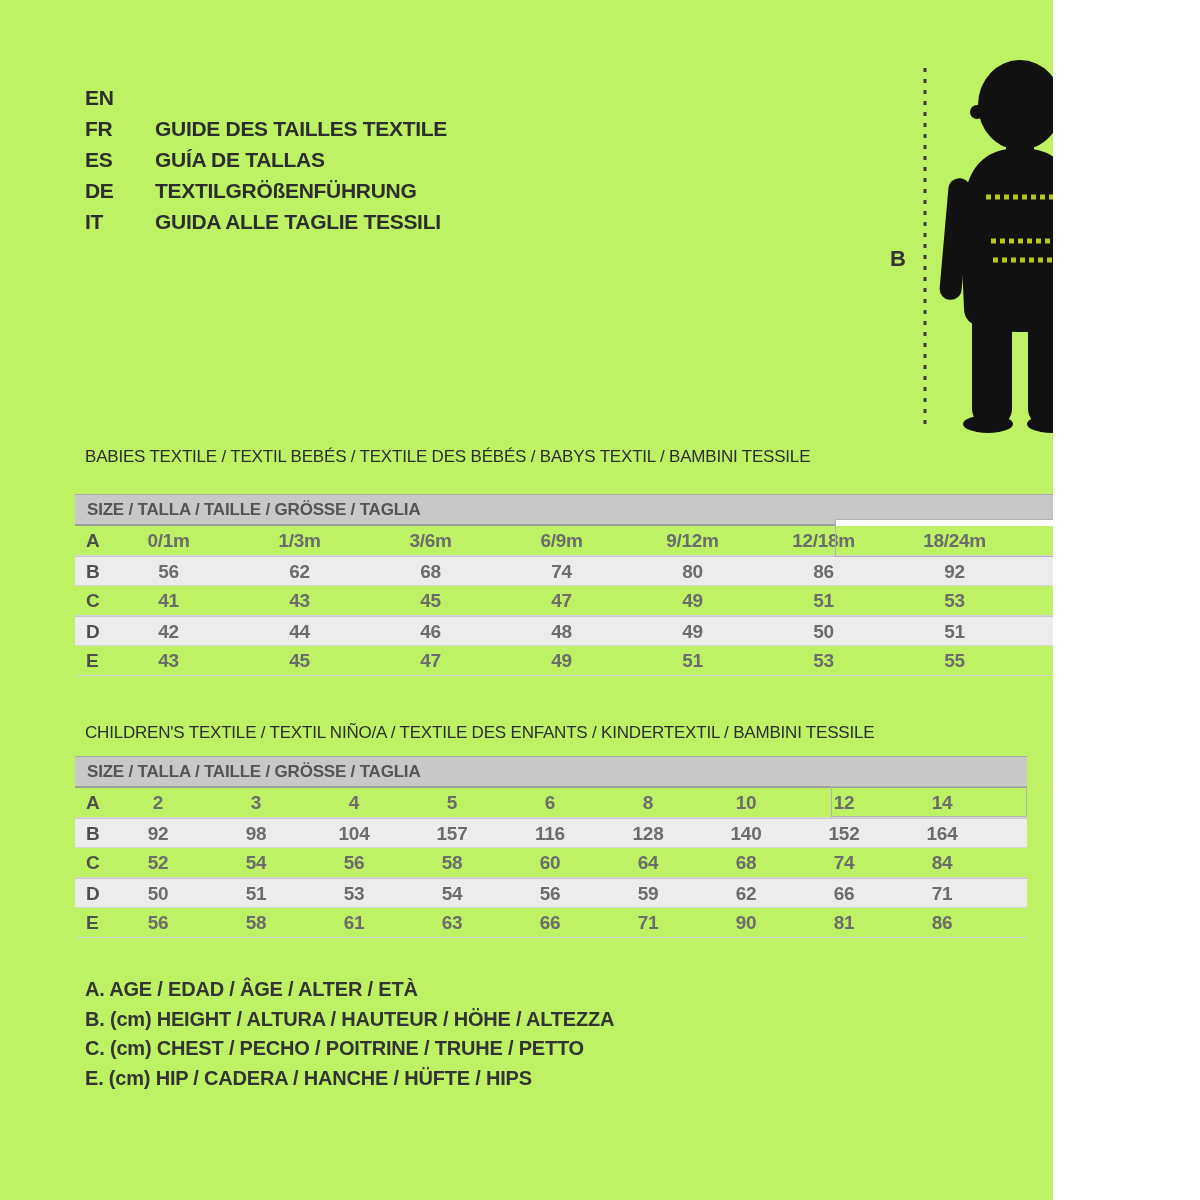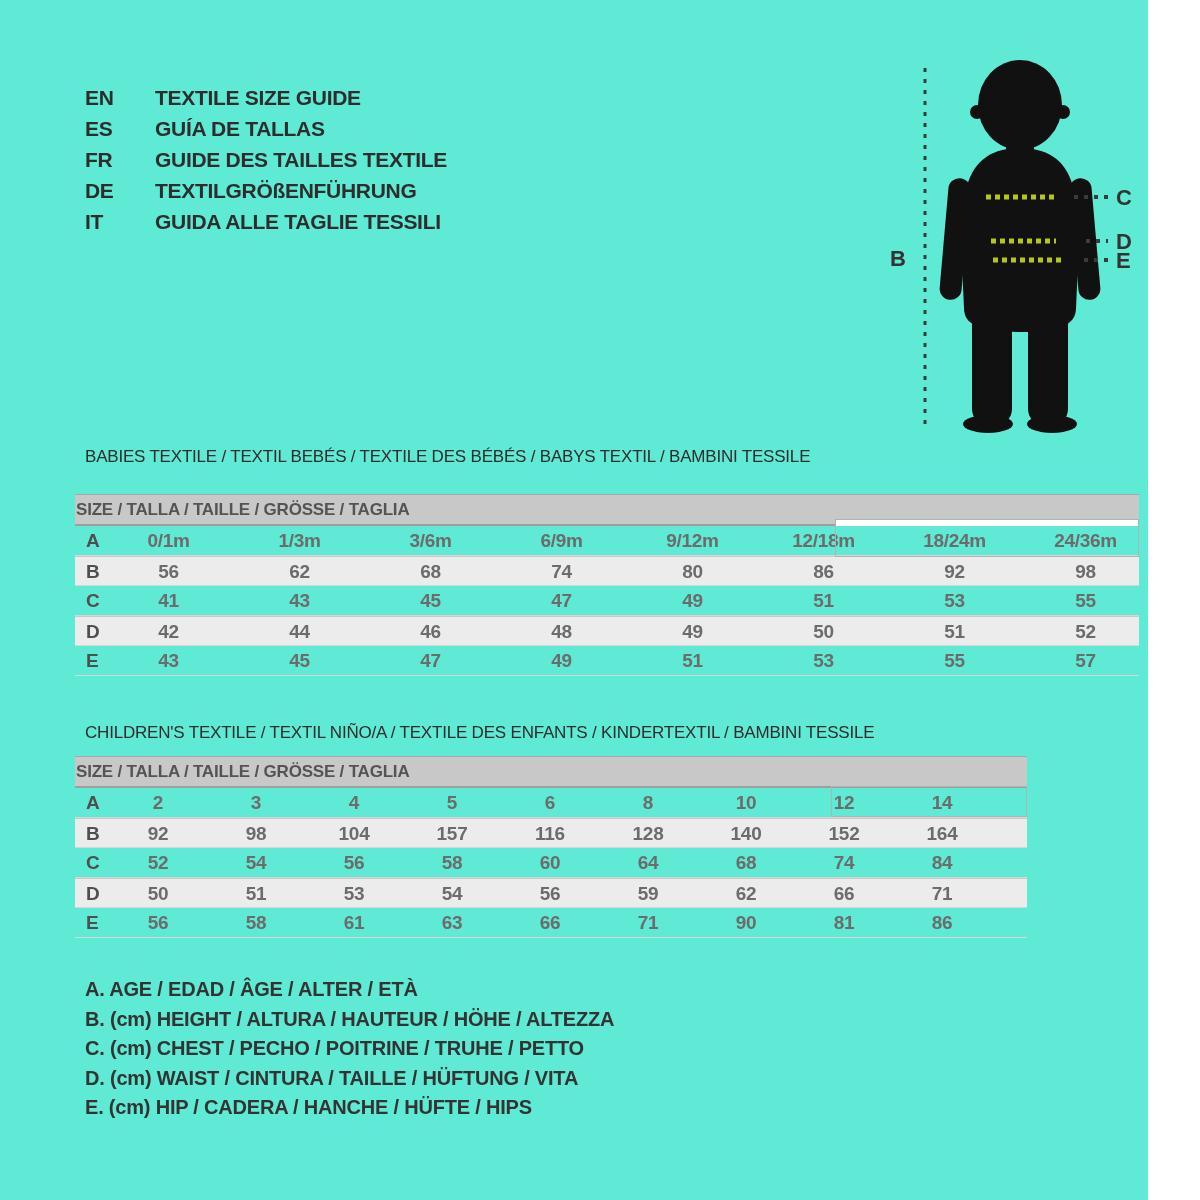--- a/index.html
+++ b/index.html
@@ -1,34 +1,34 @@
 <!DOCTYPE html>
 <html><head>
 <meta charset="utf-8">
 <style>
   html,body{margin:0;padding:0;background:#ffffff;}
   #canvas{
-    position:relative;width:1148px;height:1200px;background:#5eead4;overflow:hidden;
+    position:relative;width:1053px;height:1200px;background:#bef264;overflow:hidden;
     font-family:"Liberation Sans","DejaVu Sans",sans-serif;
   }
   
   .lang-block{position:absolute;left:85px;top:82px;}
   .lang-row{display:flex;height:31px;line-height:31px;}
   .lang-code{width:70px;font-size:21px;font-weight:700;color:#2d2d2d;letter-spacing:-0.3px;}
   .lang-title{font-size:21px;font-weight:700;color:#2d2d2d;letter-spacing:-0.3px;white-space:nowrap;}
   
   .figure-wrap{position:absolute;left:860px;top:40px;width:340px;height:420px;}
   .fig-label{font-size:22px;font-weight:700;fill:#333333;font-family:"Liberation Sans","DejaVu Sans",sans-serif;}
   
   .section-heading{position:absolute;left:85px;height:22px;line-height:22px;font-size:17px;
     font-weight:400;color:#2d2d2d;letter-spacing:-0.2px;white-space:nowrap;}
   
   .sizetable{position:absolute;left:75px;}
   .thead{height:32px;line-height:29px;background:#c8c8c8;border-top:1px solid #a8a8a8;
-    border-bottom:2px solid #9e9e9e;box-sizing:border-box;padding-left:1px;
+    border-bottom:2px solid #9e9e9e;box-sizing:border-box;padding-left:12px;
     font-size:17px;font-weight:700;color:#545454;letter-spacing:-0.2px;}
   .trow{display:flex;height:30px;line-height:30px;box-sizing:border-box;border-bottom:1px solid #d6d6d6;}
   .trow.shaded{background:#ececec;border-top:1px solid #c9c9c9;}
   .trow:last-child{border-bottom:none;}
   .rlabel{box-sizing:border-box;padding-left:11px;font-size:19px;font-weight:700;color:#4f4f4f;flex:none;}
   .cell{flex:none;text-align:center;font-size:19px;font-weight:700;color:#6c6c6c;letter-spacing:-0.3px;}
   .t-babies .rlabel{width:28px;}
   .t-babies .cell{width:131px;}
   .t-children .rlabel{width:34px;}
   .t-children .cell{width:98px;}
@@ -41,29 +41,28 @@
     letter-spacing:-0.2px;white-space:nowrap;}
 </style>
 </head>
 <body>
 
 <div id="canvas">
 
   <div class="lang-block">
     <div class="lang-row">
       <span class="lang-code">EN</span>
-      <span class="lang-title">TEXTILE SIZE GUIDE</span>
+    </div>
+    <div class="lang-row">
+      <span class="lang-code">FR</span>
+      <span class="lang-title">GUIDE DES TAILLES TEXTILE</span>
     </div>
     <div class="lang-row">
       <span class="lang-code">ES</span>
       <span class="lang-title">GUÍA DE TALLAS</span>
-    </div>
-    <div class="lang-row">
-      <span class="lang-code">FR</span>
-      <span class="lang-title">GUIDE DES TAILLES TEXTILE</span>
     </div>
     <div class="lang-row">
       <span class="lang-code">DE</span>
       <span class="lang-title">TEXTILGRÖßENFÜHRUNG</span>
     </div>
     <div class="lang-row">
       <span class="lang-code">IT</span>
       <span class="lang-title">GUIDA ALLE TAGLIE TESSILI</span>
     </div>
   </div>
@@ -227,17 +226,16 @@
         <span class="cell">81</span>
         <span class="cell">86</span>
       </div>
       <div class="hl-box children" style="left:756px;top:30px;width:196px;height:31px;"></div>
   </div>
 
   <div class="legend-block">
     <div class="legend-line">A. AGE / EDAD / ÂGE / ALTER / ETÀ</div>
     <div class="legend-line">B. (cm) HEIGHT / ALTURA / HAUTEUR / HÖHE / ALTEZZA</div>
     <div class="legend-line">C. (cm) CHEST / PECHO / POITRINE / TRUHE / PETTO</div>
-    <div class="legend-line">D. (cm) WAIST / CINTURA / TAILLE / HÜFTUNG / VITA</div>
     <div class="legend-line">E. (cm) HIP / CADERA / HANCHE / HÜFTE / HIPS</div>
   </div>
 
 </div>
 
 </body></html>

